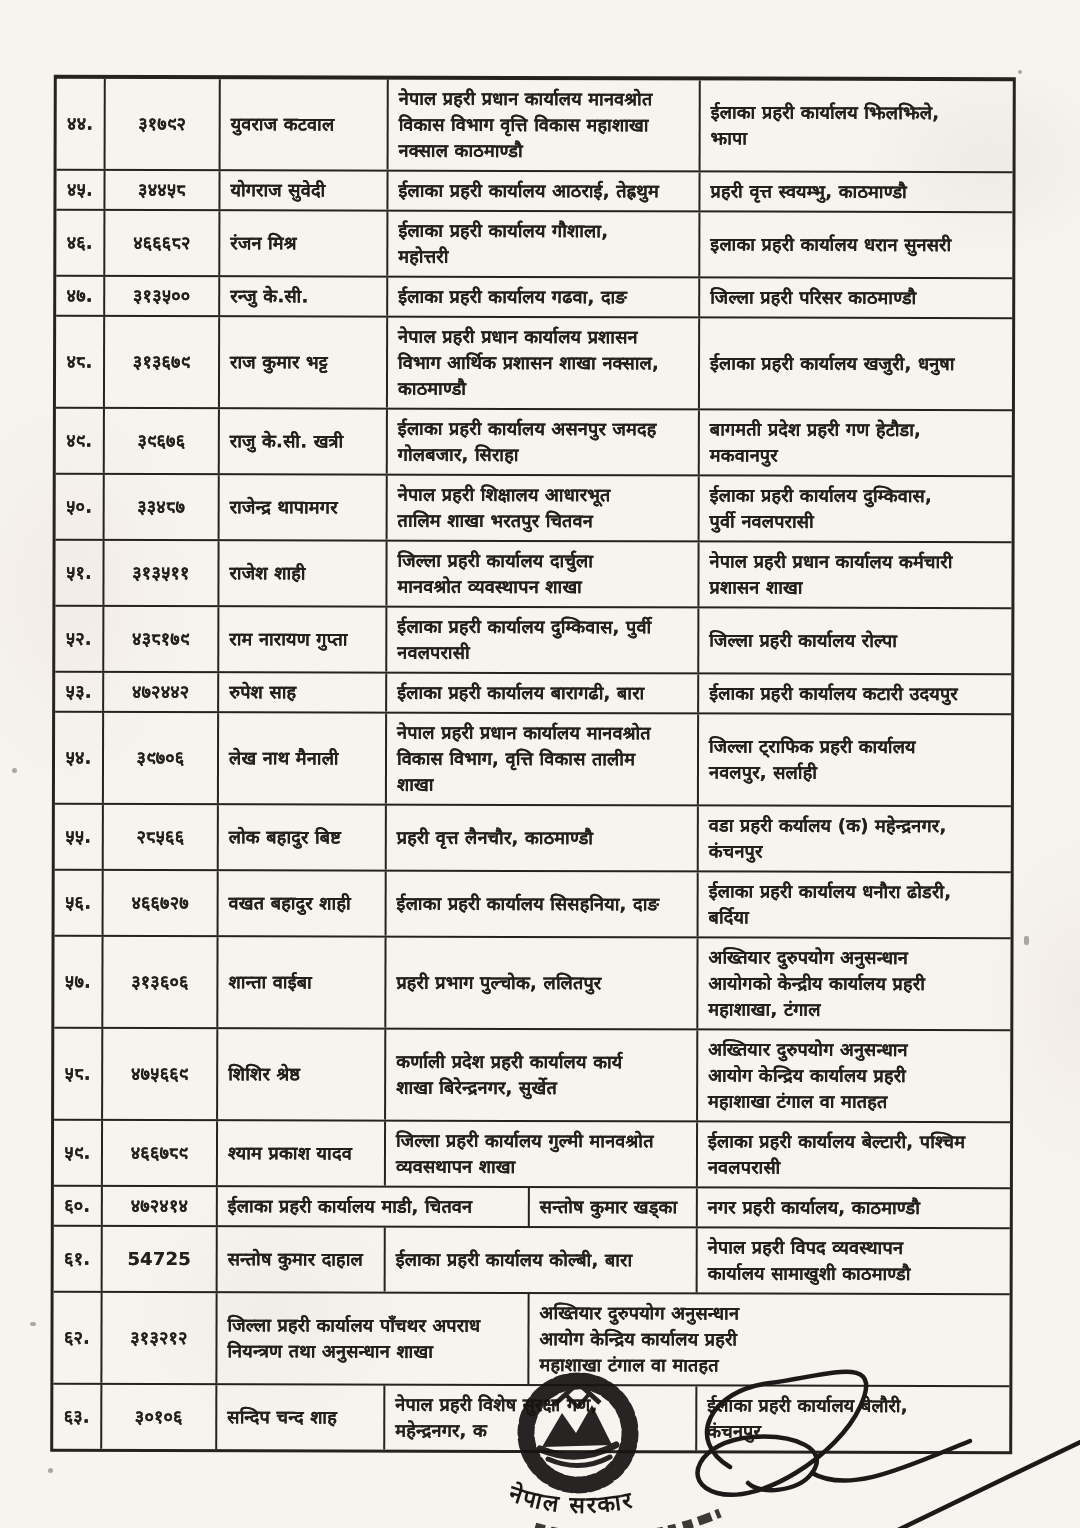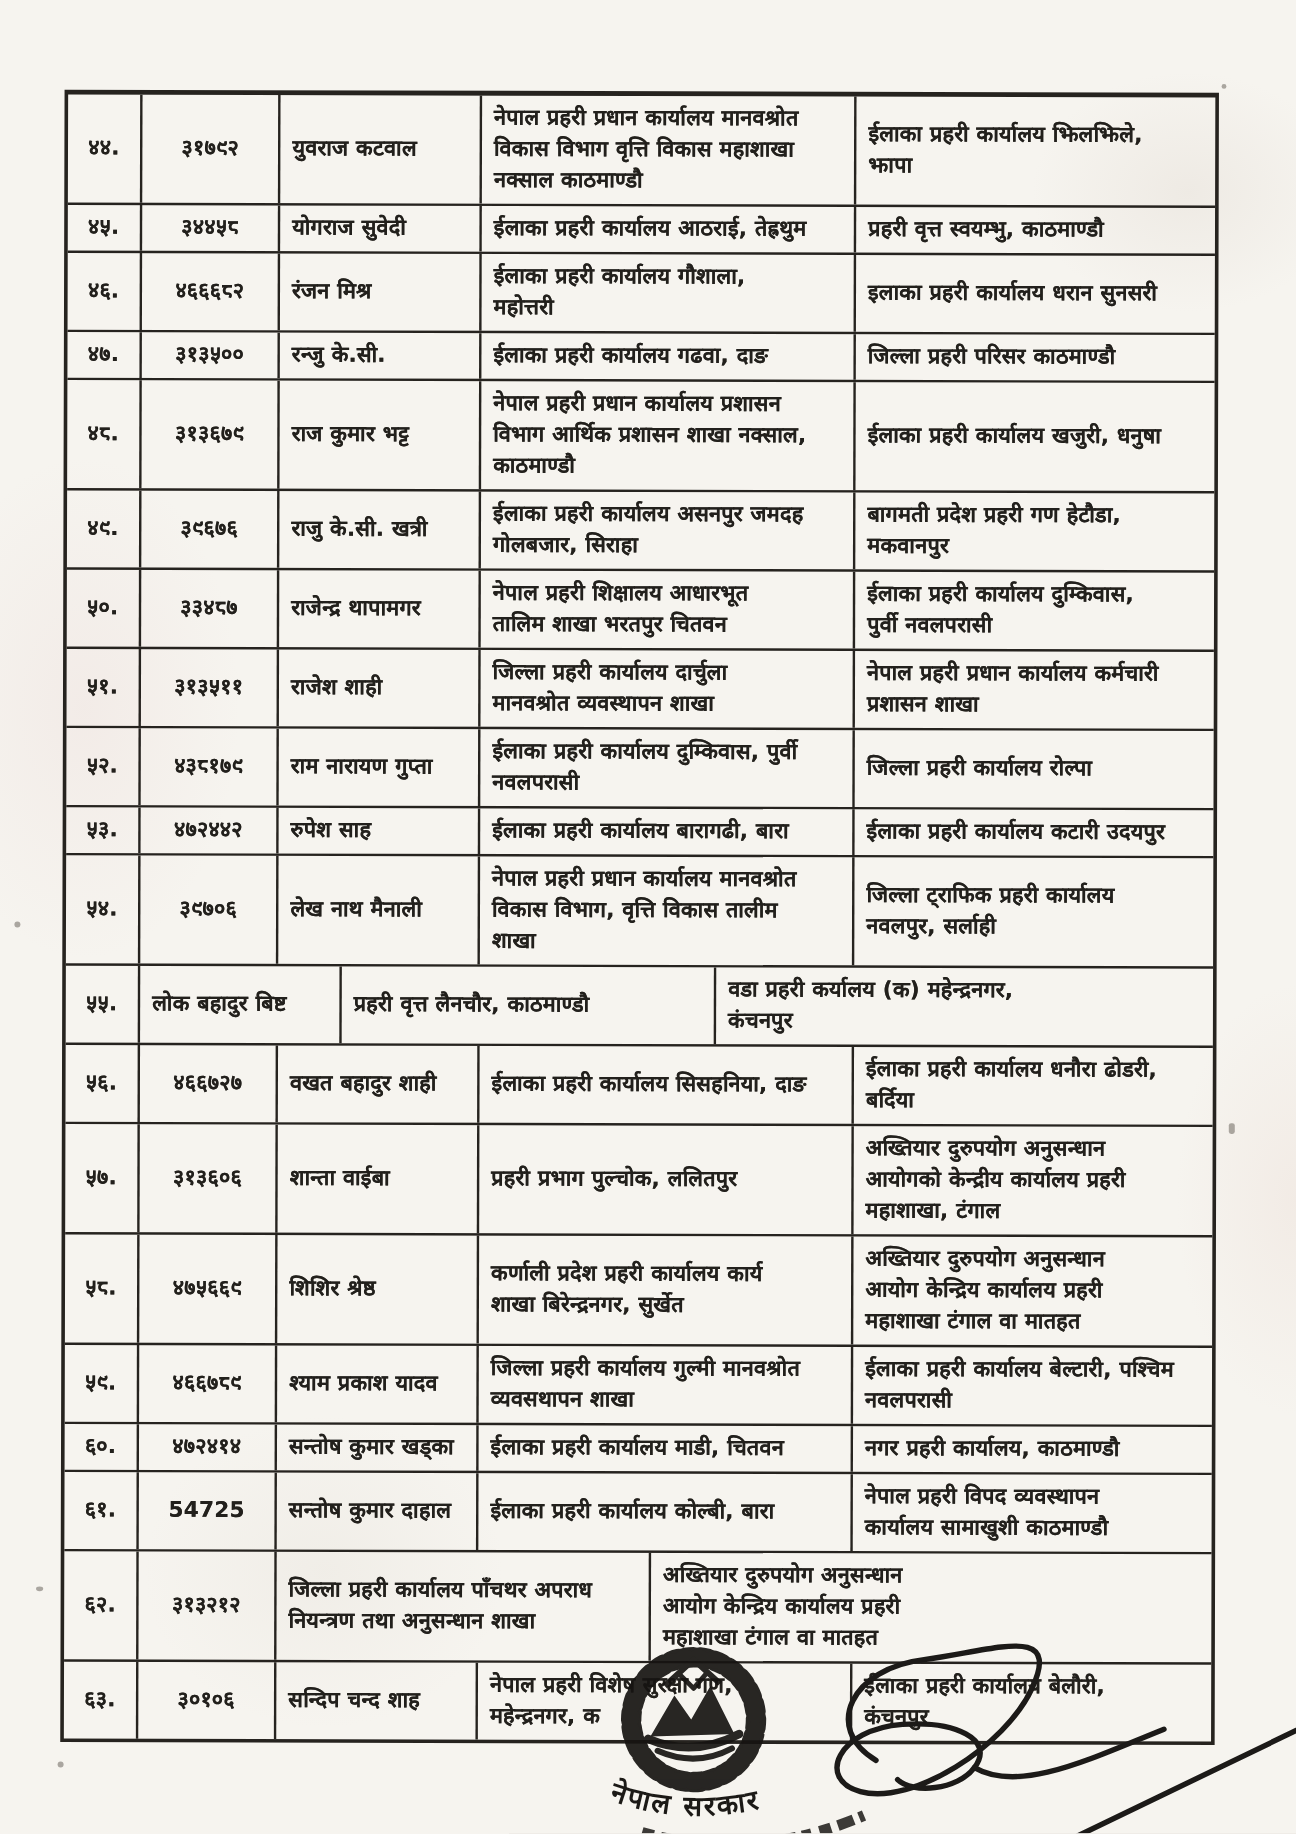--- a/index.html
+++ b/index.html
@@ -36,21 +36,21 @@
     padding:6px 10px;
     display:flex;align-items:center;
     white-space:pre-line;
     font-size:18px;line-height:26px;
     font-weight:700;
     color:#22201c;
     text-shadow:0 0 .5px rgba(25,22,18,.7);
     letter-spacing:.2px;
   }
   .td:last-child{border-right:none;}
-  .c-sn{width:62px;justify-content:center;padding-left:6px;padding-right:6px;}
+  .c-sn{width:49px;justify-content:center;padding-left:6px;padding-right:6px;}
   .c-no{width:115px;justify-content:center;}
   .c-name{width:168px;}
   .c-from{width:312px;}
   .c-to{flex:1;}
 
   .stamp-sign{position:absolute;left:430px;top:1345px;width:760px;height:183px;}
 </style>
 </head>
 <body>
 
@@ -156,20 +156,21 @@
       <div class="td c-no">३९७०६</div>
       <div class="td c-name">लेख नाथ मैनाली</div>
       <div class="td c-from">नेपाल प्रहरी प्रधान कार्यालय मानवश्रोत
 विकास विभाग, वृत्ति विकास तालीम
 शाखा</div>
       <div class="td c-to">जिल्ला ट्राफिक प्रहरी कार्यालय
 नवलपुर, सर्लाही</div>
     </div>
     <div class="tr">
       <div class="td c-sn">५५.</div>
+      <div class="td c-no">२८५६६</div>
       <div class="td c-name">लोक बहादुर बिष्ट</div>
       <div class="td c-from">प्रहरी वृत्त लैनचौर, काठमाण्डौ</div>
       <div class="td c-to">वडा प्रहरी कर्यालय (क) महेन्द्रनगर,
 कंचनपुर</div>
     </div>
     <div class="tr">
       <div class="td c-sn">५६.</div>
       <div class="td c-no">४६६७२७</div>
       <div class="td c-name">वखत बहादुर शाही</div>
       <div class="td c-from">ईलाका प्रहरी कार्यालय सिसहनिया, दाङ</div>
@@ -200,22 +201,22 @@
       <div class="td c-no">४६६७८९</div>
       <div class="td c-name">श्याम प्रकाश यादव</div>
       <div class="td c-from">जिल्ला प्रहरी कार्यालय गुल्मी मानवश्रोत
 व्यवसथापन शाखा</div>
       <div class="td c-to">ईलाका प्रहरी कार्यालय बेल्टारी, पश्चिम
 नवलपरासी</div>
     </div>
     <div class="tr">
       <div class="td c-sn">६०.</div>
       <div class="td c-no">४७२४१४</div>
+      <div class="td c-from">ईलाका प्रहरी कार्यालय माडी, चितवन</div>
       <div class="td c-name">सन्तोष कुमार खड्का</div>
-      <div class="td c-from">ईलाका प्रहरी कार्यालय माडी, चितवन</div>
       <div class="td c-to">नगर प्रहरी कार्यालय, काठमाण्डौ</div>
     </div>
     <div class="tr">
       <div class="td c-sn">६१.</div>
       <div class="td c-no">54725</div>
       <div class="td c-name">सन्तोष कुमार दाहाल</div>
       <div class="td c-from">ईलाका प्रहरी कार्यालय कोल्बी, बारा</div>
       <div class="td c-to">नेपाल प्रहरी  विपद व्यवस्थापन
 कार्यालय  सामाखुशी काठमाण्डौ</div>
     </div>

